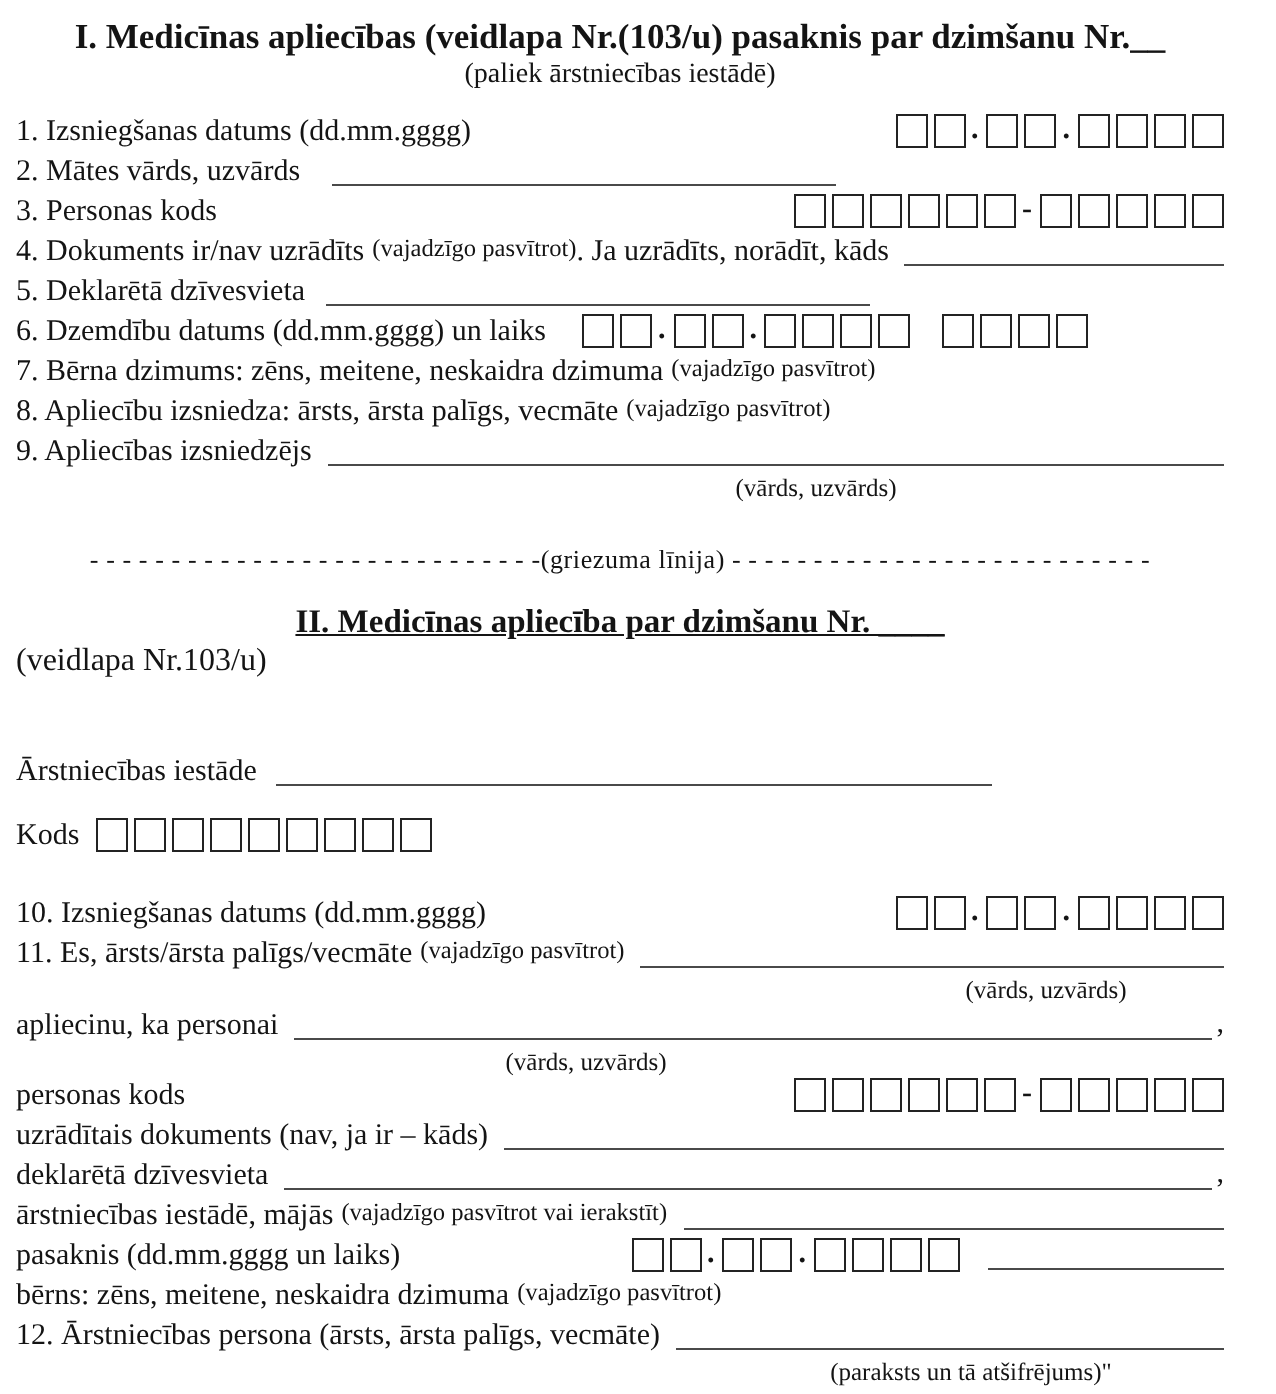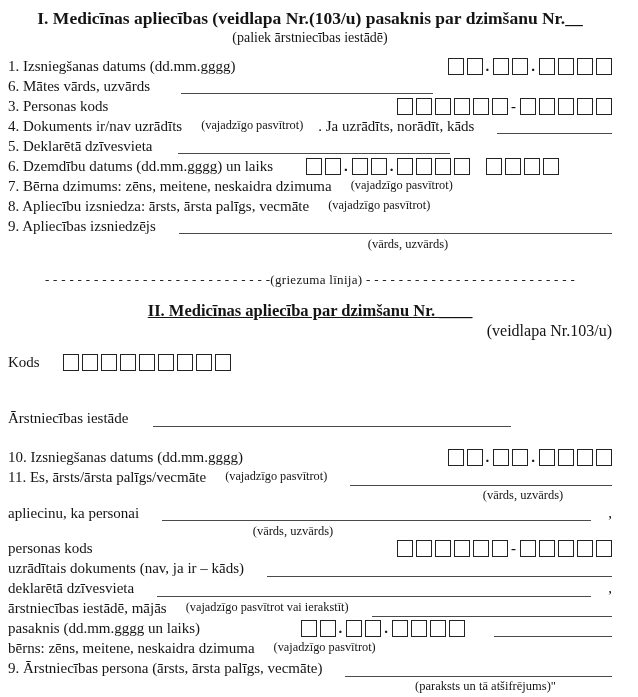--- a/index.html
+++ b/index.html
@@ -7,21 +7,21 @@
     width:638px; height:697px;
     font-family:"Liberation Serif","DejaVu Serif",serif;
     font-size:15px; color:#141414;
     -webkit-font-smoothing:antialiased;
   }
   .page { box-sizing:border-box; width:638px; height:697px; padding:6px 26px 2px 8px; overflow:hidden; }
 
   .title1 { text-align:center; font-weight:bold; font-size:17.5px; margin:2px 0 0 0; line-height:1.25; }
   .sub-s1 { text-align:center; font-size:14px; margin:0 0 11px 0; }
 
-  .row { display:flex; align-items:center; min-height:19px; margin-top:1px; white-space:nowrap;gap:15px; }
+  .row { display:flex; align-items:flex-start; min-height:19px; margin-top:1px; white-space:nowrap; }
   .lbl { line-height:1.25; }
   .small { font-size:12.3px; padding:0 0 1px 4px; line-height:1.3; }
   .suffix { padding-left:2px; }
 
   .uline { border-bottom:1px solid #4a4a4a; height:15px; flex:1 1 auto; margin-left:8px; }
   .uline.fixed { flex:0 0 auto; }
 
   .spacer { flex:1 1 auto; }
 
   .boxes { display:flex; align-items:flex-end; }
@@ -29,21 +29,21 @@
   .boxes .box:first-child { margin-left:0; }
   .bsep { font-weight:bold; line-height:1; padding:0 1px 1px 2px; margin-left:1px; }
   .bgap { width:13px; }
 
   .caption { font-size:12.5px; line-height:1.15; margin-top:1px; }
   .center { text-align:center; }
 
   .cutline { text-align:center; font-size:13px; margin:21px 0 0 0; white-space:nowrap; letter-spacing:0.3px; }
 
   .title2 { text-align:center; font-weight:bold; font-size:16.5px; margin:13px 0 0 0;text-decoration:underline; }
-  .sub2a { text-align:right; font-size:16px; margin:1px 0 0 0; }
+  .sub2a { text-align:left; font-size:16px; margin:1px 0 0 0; }
   .sub2b { text-align:center; font-size:12px; margin:0; }
 
   .gap-lg { margin-top:37px; }
   .gap-md { margin-top:13px; }
   .gap-row10 { margin-top:20px; }
 </style>
 </head>
 <body>
 
 <div class="page">
@@ -62,21 +62,21 @@
         <span class="box"></span>
         <span class="bsep">.</span>
         <span class="box"></span>
         <span class="box"></span>
         <span class="box"></span>
         <span class="box"></span>
       </span>
   </div>
 
   <div class="row">
-    <span class="lbl">6. Mātes vārds, uzvārds</span>
+    <span class="lbl">2. Mātes vārds, uzvārds</span>
     <span class="uline fixed" style="width:252px; margin-left:16px;"></span>
   </div>
 
   <div class="row">
     <span class="lbl">3. Personas kods</span>
     <span class="spacer"></span>
     <span class="boxes">
         <span class="box"></span>
         <span class="box"></span>
         <span class="box"></span>
@@ -138,41 +138,41 @@
   <div class="row">
     <span class="lbl">9. Apliecības izsniedzējs</span>
     <span class="uline"></span>
   </div>
   <div class="caption center" style="margin-left:185px; width:430px;">(vārds, uzvārds)</div>
 
   <div class="cutline">- - - - - - - - - - - - - - - - - - - - - - - - - - - -(griezuma līnija) - - - - - - - - - - - - - - - - - - - - - - - - - -</div>
 
   <div class="title2">II. Medicīnas apliecība par dzimšanu Nr. ____</div>
   <div class="sub2a">(veidlapa Nr.103/u)</div>
+
+  <div class="row gap-lg">
+    <span class="lbl">Ārstniecības iestāde</span>
+    <span class="uline fixed" style="width:358px; margin-left:10px;"></span>
+  </div>
 
   <div class="row gap-md">
     <span class="lbl">Kods</span>
     <span class="boxes" style="margin-left:8px;">
         <span class="box"></span>
         <span class="box"></span>
         <span class="box"></span>
         <span class="box"></span>
         <span class="box"></span>
         <span class="box"></span>
         <span class="box"></span>
         <span class="box"></span>
         <span class="box"></span>
       </span>
   </div>
 
-  <div class="row gap-lg">
-    <span class="lbl">Ārstniecības iestāde</span>
-    <span class="uline fixed" style="width:358px; margin-left:10px;"></span>
-  </div>
-
   <div class="row gap-row10">
     <span class="lbl">10. Izsniegšanas datums (dd.mm.gggg)</span>
     <span class="spacer"></span>
     <span class="boxes">
         <span class="box"></span>
         <span class="box"></span>
         <span class="bsep">.</span>
         <span class="box"></span>
         <span class="box"></span>
         <span class="bsep">.</span>
@@ -250,18 +250,18 @@
       </span>
     <span class="uline fixed" style="width:118px; margin-left:14px;"></span>
   </div>
 
   <div class="row">
     <span class="lbl">bērns: zēns, meitene, neskaidra dzimuma</span>
     <span class="small">(vajadzīgo pasvītrot)</span>
   </div>
 
   <div class="row">
-    <span class="lbl">9. Ārstniecības persona (ārsts, ārsta palīgs, vecmāte)</span>
+    <span class="lbl">12. Ārstniecības persona (ārsts, ārsta palīgs, vecmāte)</span>
     <span class="uline"></span>
   </div>
   <div class="caption center" style="margin-left:345px; width:265px;">(paraksts un tā atšifrējums)"</div>
 
 </div>
 
 </body></html>

